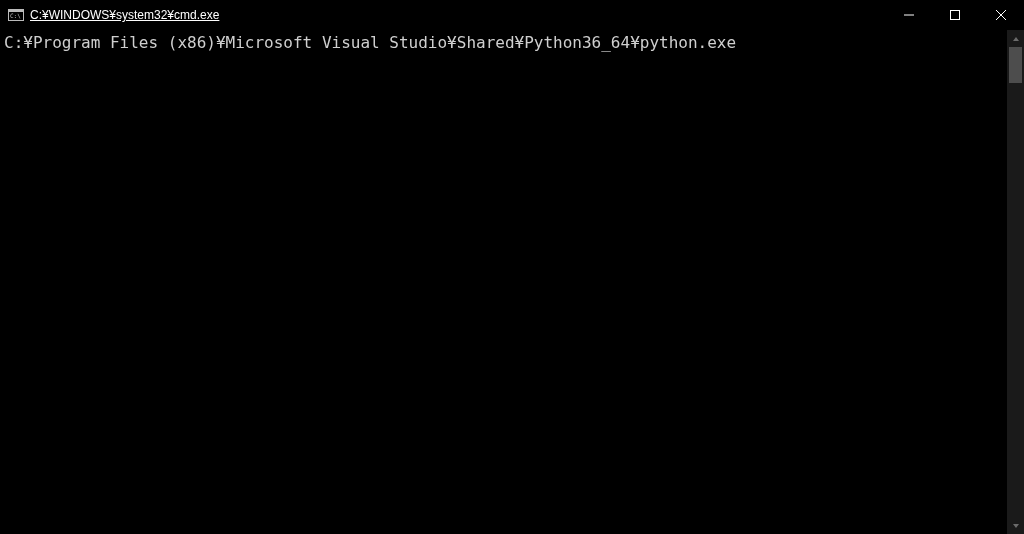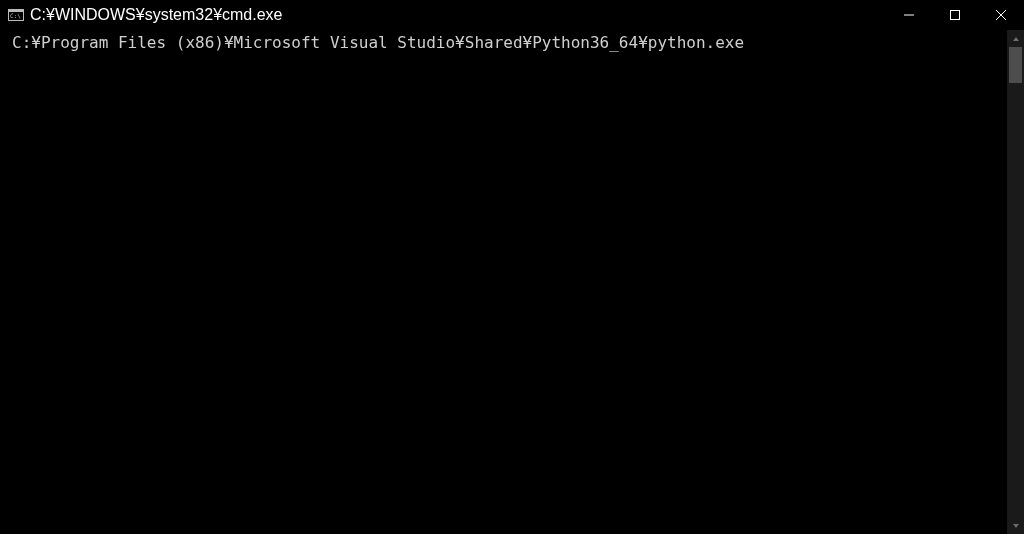--- a/index.html
+++ b/index.html
@@ -1,27 +1,27 @@
 <!DOCTYPE html>
 <html><head>
   <meta charset="utf-8">
   <style>
     * { margin:0; padding:0; box-sizing:border-box; }
     html,body { width:1024px; height:534px; overflow:hidden; font-family:"Segoe UI","Meiryo",sans-serif; background:#000; }
     .window { width:1024px; height:534px; background:#000; display:flex; flex-direction:column; position:relative; }
     .titlebar { height:30px; background:#000; display:flex; align-items:center; color:#fff; font-size:12px; user-select:none; }
     .titlebar .app-icon { width:16px; height:16px; margin:0 6px 0 8px; display:inline-block; }
     .titlebar .app-icon svg { width:16px; height:16px; display:block; }
-    .titlebar .title-text { flex:0 0 auto; white-space:nowrap; font-size:16px; }
+    .titlebar .title-text { flex:0 0 auto; white-space:nowrap; font-size:12px;text-decoration:underline; }
     .titlebar .caption-spacer { flex:1; }
     .caption-buttons { display:flex; height:100%; }
     .caption-btn { width:46px; height:30px; display:flex; align-items:center; justify-content:center; color:#fff; }
     .caption-btn svg { width:10px; height:10px; stroke:#fff; stroke-width:1; fill:none; }
     .client { flex:1; display:flex; background:#000; position:relative; }
-    .terminal { flex:1; background:#000; color:#cfcfcf; font-family:"MS Gothic","Consolas",monospace; font-size:16px; line-height:18px; padding:4px 0 0 12px; white-space:pre; overflow:hidden; }
+    .terminal { flex:1; background:#000; color:#cfcfcf; font-family:"MS Gothic","Consolas",monospace; font-size:16px; line-height:18px; padding:4px 0 0 4px; white-space:pre; overflow:hidden; }
     .terminal .line { display:block; }
     .cursor { display:inline-block; width:9px; height:3px; background:#cfcfcf; vertical-align:baseline; margin-left:2px; position:relative; top:-2px; }
     .scrollbar { width:17px; background:#1a1a1a; display:flex; flex-direction:column; }
     .scroll-btn { height:17px; display:flex; align-items:center; justify-content:center; }
     .scroll-btn svg { width:8px; height:8px; fill:#6b6b6b; }
     .scroll-track { flex:1; position:relative; background:#1a1a1a; }
     .scroll-thumb { position:absolute; top:0; left:2px; right:2px; height:36px; background:#4d4d4d; }
   </style>
 </head>
 <body>

